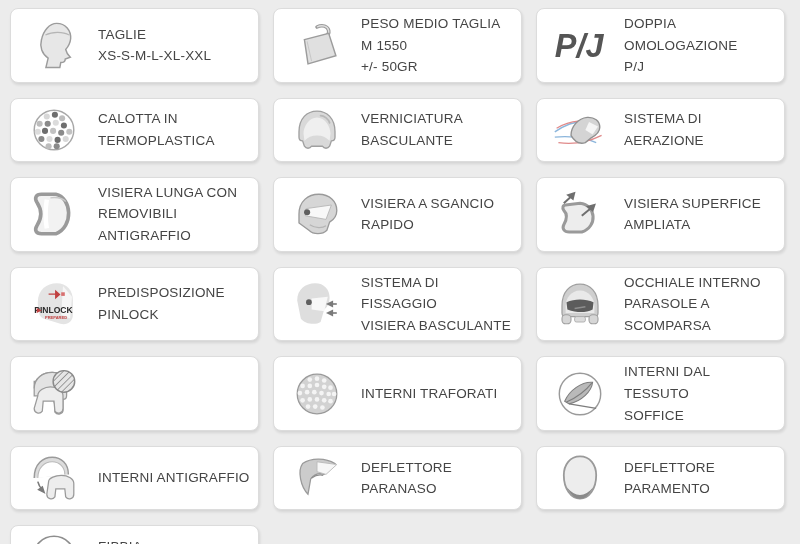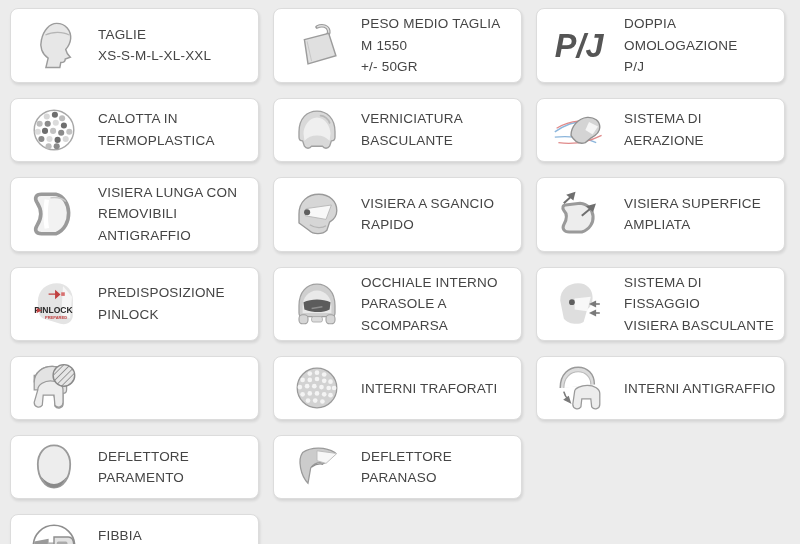--- a/index.html
+++ b/index.html
@@ -191,49 +191,49 @@
           <text x="20" y="45" font-size="4.5" font-weight="bold" fill="#c04040">PREPARED</text>
         </g>
       </svg>
     </span>
     <span class="label">PREDISPOSIZIONE PINLOCK</span>
   </div>
 
   <div class="card">
     <span class="icon">
       <svg width="54" height="52" viewBox="0 0 60 56">
-        <path d="M10 30 C10 14 19 6 30 6 C41 6 50 14 50 30 L50 38 C50 41 48 42 46 42 L14 42 C12 42 10 41 10 38 Z" fill="#cfcfcf" stroke="#a0a0a0" stroke-width="1.4"></path>
-        <path d="M14 30 C14 22 20 13 30 13 C40 13 46 22 46 30 L46 38 L14 38 Z" fill="#e9e9e9"></path>
-        <path d="M15 26 C24 22 36 22 45 26 L44 34 C36 38 27 38 16 34 Z" fill="#5c5c5c"></path>
-        <path d="M24 33 L36 31" stroke="#8e8e8e" stroke-width="1.6"></path>
-        <rect x="10" y="40" width="10" height="10" rx="4" fill="#d6d6d6" stroke="#a0a0a0" stroke-width="1.2"></rect>
-        <rect x="40" y="40" width="10" height="10" rx="4" fill="#d6d6d6" stroke="#a0a0a0" stroke-width="1.2"></rect>
-        <rect x="24" y="42" width="12" height="6" rx="2" fill="#dcdcdc" stroke="#ababab" stroke-width="1"></rect>
-      </svg>
-    </span>
-    <span class="label">OCCHIALE INTERNO
-PARASOLE A SCOMPARSA</span>
-  </div>
-
-  <div class="card">
-    <span class="icon">
-      <svg width="54" height="52" viewBox="0 0 60 56">
         <path d="M8 24 C8 12 17 5 28 5 C38 5 44 12 44 21 C44 27 42 31 38 34 L34 48 C28 52 16 50 12 44 Z" fill="#dedede"></path>
         <polygon points="24,22 42,20 38,36 24,34" fill="#f8f8f8"></polygon>
         <circle cx="21" cy="26" r="3.2" fill="#5f5f5f"></circle>
         <g stroke="#7a7a7a" stroke-width="1.8" fill="#7a7a7a">
           <line x1="44" y1="28" x2="52" y2="28"></line>
             <polygon points="42,28 47,25.5 47,30.5"></polygon>
           <line x1="44" y1="38" x2="52" y2="38"></line>
             <polygon points="42,38 47,35.5 47,40.5"></polygon>
         </g>
       </svg>
     </span>
     <span class="label">SISTEMA DI FISSAGGIO
 VISIERA BASCULANTE</span>
+  </div>
+
+  <div class="card">
+    <span class="icon">
+      <svg width="54" height="52" viewBox="0 0 60 56">
+        <path d="M10 30 C10 14 19 6 30 6 C41 6 50 14 50 30 L50 38 C50 41 48 42 46 42 L14 42 C12 42 10 41 10 38 Z" fill="#cfcfcf" stroke="#a0a0a0" stroke-width="1.4"></path>
+        <path d="M14 30 C14 22 20 13 30 13 C40 13 46 22 46 30 L46 38 L14 38 Z" fill="#e9e9e9"></path>
+        <path d="M15 26 C24 22 36 22 45 26 L44 34 C36 38 27 38 16 34 Z" fill="#5c5c5c"></path>
+        <path d="M24 33 L36 31" stroke="#8e8e8e" stroke-width="1.6"></path>
+        <rect x="10" y="40" width="10" height="10" rx="4" fill="#d6d6d6" stroke="#a0a0a0" stroke-width="1.2"></rect>
+        <rect x="40" y="40" width="10" height="10" rx="4" fill="#d6d6d6" stroke="#a0a0a0" stroke-width="1.2"></rect>
+        <rect x="24" y="42" width="12" height="6" rx="2" fill="#dcdcdc" stroke="#ababab" stroke-width="1"></rect>
+      </svg>
+    </span>
+    <span class="label">OCCHIALE INTERNO
+PARASOLE A SCOMPARSA</span>
   </div>
 
   <div class="card">
     <span class="icon">
       <svg width="54" height="52" viewBox="0 0 60 56">
         <defs>
           <pattern id="hatch" width="5" height="5" patternTransform="rotate(45)" patternUnits="userSpaceOnUse">
             <rect width="5" height="5" fill="#e6e6e6"></rect>
             <line x1="0" y1="0" x2="0" y2="5" stroke="#7f7f7f" stroke-width="1.6"></line>
           </pattern>
@@ -272,55 +272,67 @@
             <circle cx="45" cy="36" r="2.6"></circle>
           <circle cx="20" cy="42" r="2.6"></circle>
             <circle cx="28" cy="42" r="2.6"></circle>
             <circle cx="36" cy="43" r="2.6"></circle>
         </g>
       </svg>
     </span>
     <span class="label">INTERNI TRAFORATI</span>
   </div>
 
+  <div class="card">
+    <span class="icon">
+      <svg width="54" height="52" viewBox="0 0 60 56">
+        <circle cx="30" cy="28" r="23" fill="#ffffff" stroke="#9a9a9a" stroke-width="1.6"></circle>
+        <path d="M13 36 C18 24 32 14 44 15 C43 25 32 36 18 39 Z" fill="#b9b9b9" stroke="#7d7d7d" stroke-width="1.2"></path>
+        <path d="M15 37 C24 33 36 25 43 16" fill="none" stroke="#7d7d7d" stroke-width="1.2"></path>
+        <line x1="18" y1="39" x2="48" y2="44" stroke="#7d7d7d" stroke-width="1.4"></line>
+      </svg>
+    </span>
+    <span class="label">INTERNI DAL TESSUTO
+SOFFICE</span>
+  </div>
 
   <div class="card">
     <span class="icon">
       <svg width="54" height="52" viewBox="0 0 60 56">
         <path d="M8 28 C8 12 18 5 28 5 C38 5 46 12 46 24" fill="#dcdcdc" stroke="#9a9a9a" stroke-width="1.6"></path>
         <path d="M12 28 C12 16 20 10 28 10 C36 10 42 16 42 24" fill="#ffffff" stroke="#b9b9b9" stroke-width="1.2"></path>
         <path d="M22 26 C22 22 30 19 36 19 C44 19 50 23 50 28 L50 40 C50 45 44 47 41 43 L40 34 L30 34 L29 43 C26 47 20 45 20 40 Z" fill="#ededed" stroke="#9a9a9a" stroke-width="1.4" transform="translate(2,6)"></path>
         <g stroke="#7a7a7a" stroke-width="1.8" fill="#7a7a7a">
           <path d="M12 32 C13 36 15 39 17 41" fill="none"></path>
           <polygon points="19,44 13,41 17,38"></polygon>
         </g>
       </svg>
     </span>
     <span class="label">INTERNI ANTIGRAFFIO</span>
   </div>
 
   <div class="card">
     <span class="icon">
       <svg width="54" height="52" viewBox="0 0 60 56">
-        <path d="M30 4 C41 4 48 13 48 25 C48 40 40 51 30 51 C20 51 12 40 12 25 C12 13 19 4 30 4 Z" fill="#ededed" stroke="#9a9a9a" stroke-width="2"></path>
-        <path d="M15 38 C20 44 25 47 30 47 C35 47 40 44 45 38 C41 46 36 51 30 51 C24 51 19 46 15 38 Z" fill="#8a8a8a"></path>
-      </svg>
-    </span>
-    <span class="label">DEFLETTORE PARAMENTO</span>
-  </div>
-
-  <div class="card">
-    <span class="icon">
-      <svg width="54" height="52" viewBox="0 0 60 56">
         <path d="M14 12 C24 5 40 6 50 12 L38 24 C32 22 27 24 23 29 L20 46 C12 38 8 20 14 12 Z" fill="#cccccc" stroke="#9a9a9a" stroke-width="1.4"></path>
         <polygon points="30,10 52,13 40,24 30,21" fill="#f7f7f7" stroke="#b9b9b9" stroke-width="1"></polygon>
         <path d="M24 28 C28 25 33 24 37 25" fill="none" stroke="#8e8e8e" stroke-width="1.6"></path>
       </svg>
     </span>
     <span class="label">DEFLETTORE PARANASO</span>
+  </div>
+
+  <div class="card">
+    <span class="icon">
+      <svg width="54" height="52" viewBox="0 0 60 56">
+        <path d="M30 4 C41 4 48 13 48 25 C48 40 40 51 30 51 C20 51 12 40 12 25 C12 13 19 4 30 4 Z" fill="#ededed" stroke="#9a9a9a" stroke-width="2"></path>
+        <path d="M15 38 C20 44 25 47 30 47 C35 47 40 44 45 38 C41 46 36 51 30 51 C24 51 19 46 15 38 Z" fill="#8a8a8a"></path>
+      </svg>
+    </span>
+    <span class="label">DEFLETTORE PARAMENTO</span>
   </div>
 
   <div class="card span1">
     <span class="icon">
       <svg width="54" height="52" viewBox="0 0 60 56">
         <circle cx="30" cy="28" r="23" fill="#ffffff" stroke="#8e8e8e" stroke-width="1.8"></circle>
         <polygon points="8,23 24,20 24,36 8,33" fill="#9a9a9a"></polygon>
         <rect x="23" y="24" width="9" height="8" fill="#b3b3b3"></rect>
         <path d="M30 18 L46 18 C50 18 52 22 52 28 C52 34 50 38 46 38 L30 38 Z" fill="#e2e2e2" stroke="#8e8e8e" stroke-width="1.6"></path>
         <rect x="33" y="23" width="12" height="10" rx="2" fill="#ababab"></rect>

